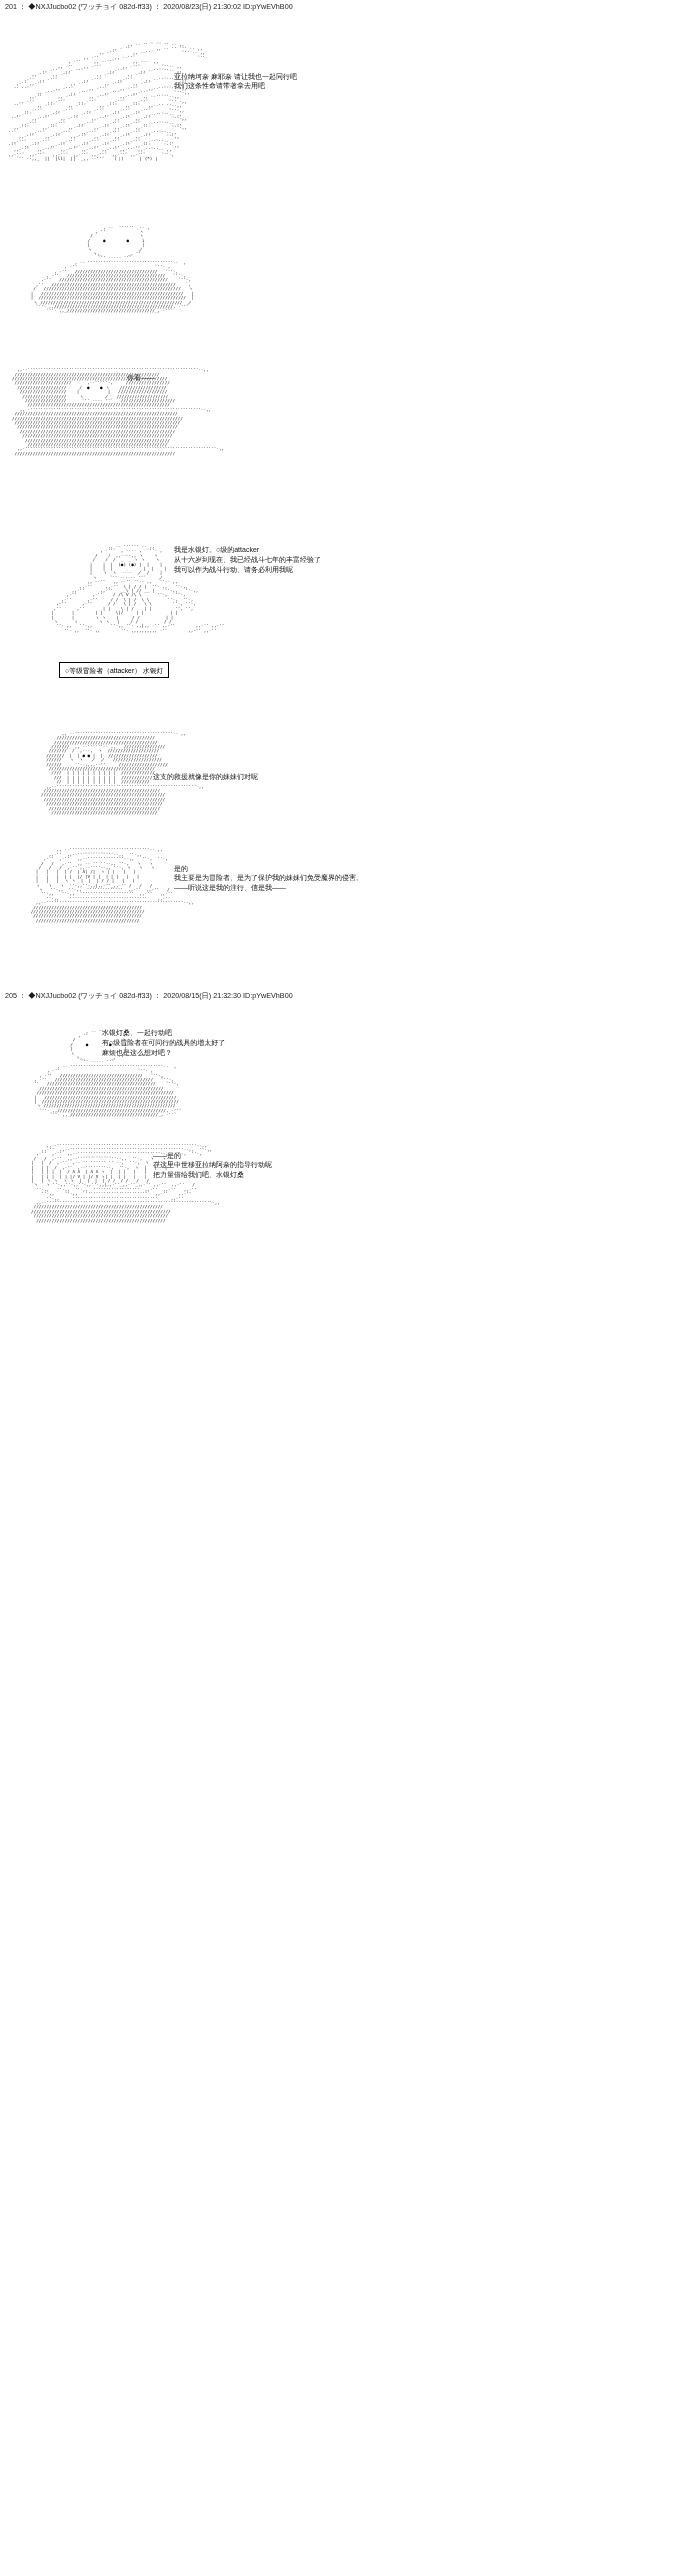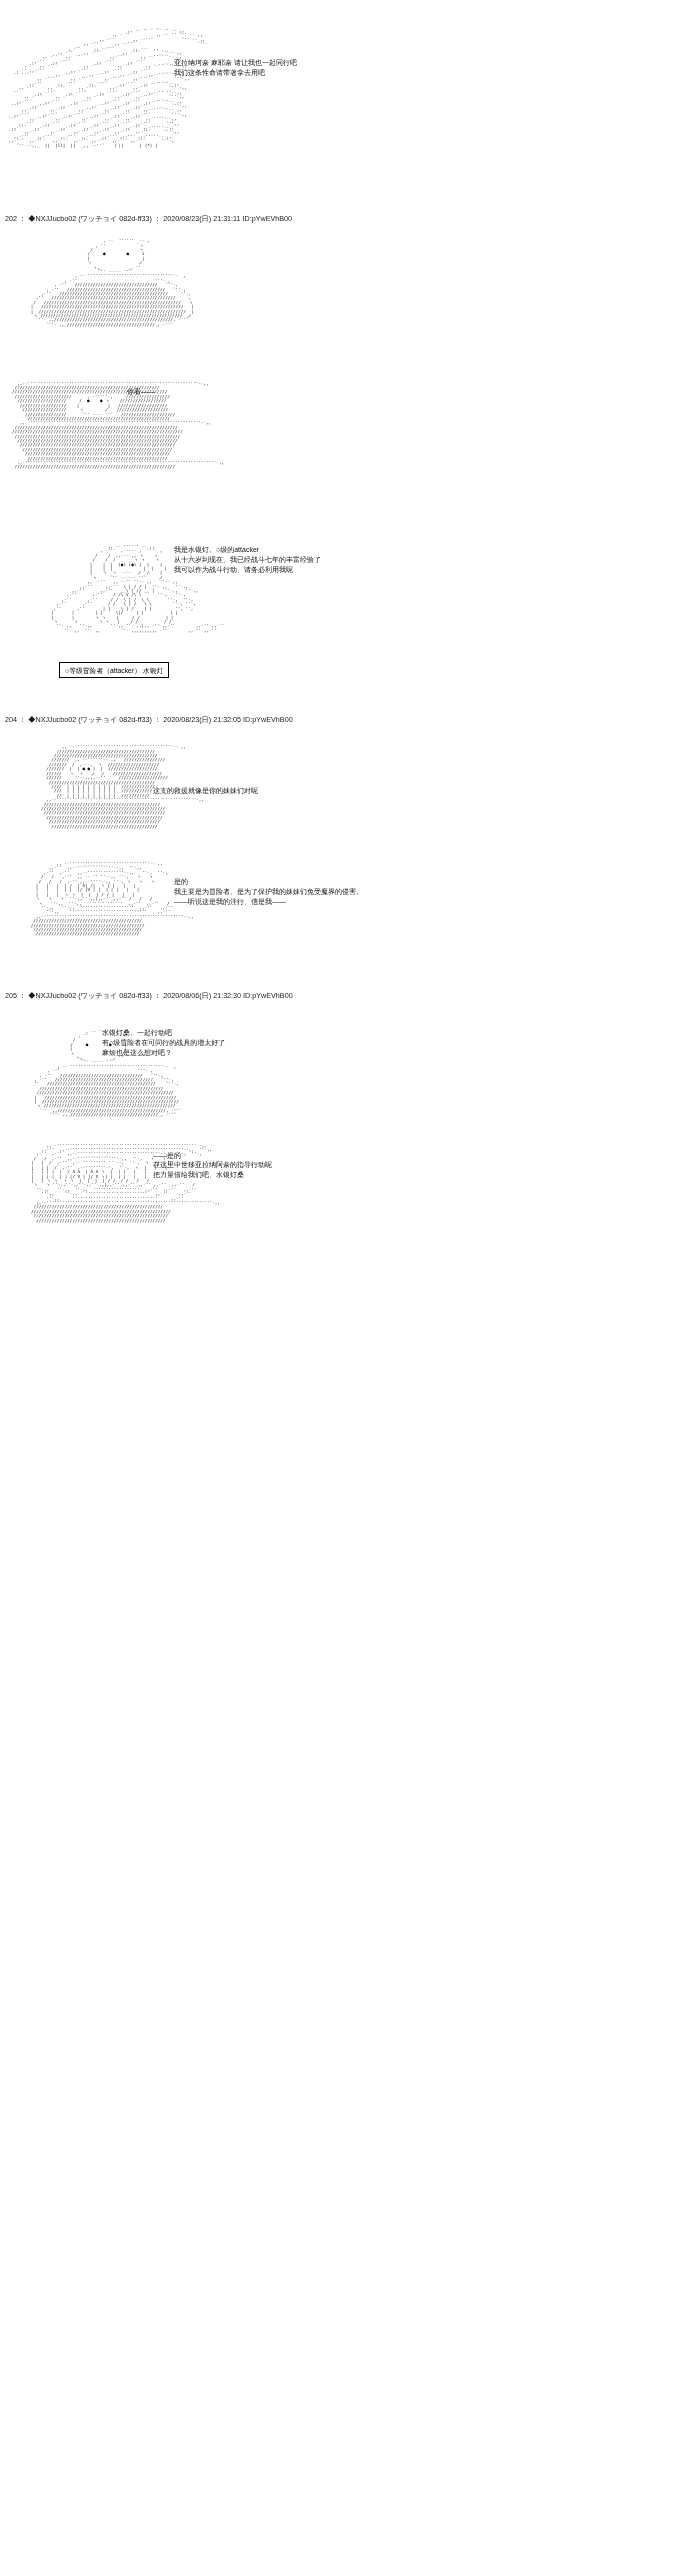--- a/index.html
+++ b/index.html
@@ -67,20 +67,21 @@
     padding: 2.5px 5.1px;
     white-space: nowrap;
   }
 </style>
 </head>
 <body>
 
 <div class="page">
 
   <div class="post" style="height:212px;">
+    <div class="post-header">201 ： ◆NXJJucbo02 (ワッチョイ 082d-ff33) ： 2020/08/23(日) 21:30:02 ID:pYwEVhB00</div>
     <div class="art-block" style="height:194px;">
       <pre class="aa" style="position:absolute;left:8.5px;top:29px;">                                              ,, -‐ '' ¨ ¨¨ '' ‐- ,,
                                         ,, ‐ ''          ,, -‐ '' ¨'' ‐- ,,
                                    ,, -''       ,, -‐''¨           ¨'' ‐- ,,
                              ,, -''      ,, -‐''¨                        ¨''‐
                        , -''     ,, -‐''¨       ,, -‐-  ,,
                    ,, -''    ,, -''¨        ,, -''¨        ¨''‐- ,,
              ,, -''   ,,- ''¨          ,,-''¨      ,, -‐''¨¨''‐- ,,
          ,,-''   ,, -''¨          ,, -''¨     ,, -''¨            ¨''‐-,,
       ,-''  ,, -''¨          ,, -''¨      ,,-''¨     ,, -‐''¨¨'' ‐-,,
@@ -101,21 +102,20 @@
 ''¨   ,,-''¨    ,,-''¨   ,,-''¨  ,,-''¨  ,,-''¨  ,,-''¨     ¨''-,,
   ,,-''¨   ,,-''¨   ,,-''¨  ,,-''¨  ,,-''¨ ,,-''¨ ,,-''¨''‐- ,,
 ,,-''¨  ,,-''¨   ,,-''¨  ,,-''¨ ,,-''¨  ,,-''¨ ,,-''¨      ¨''-,
    ¨'' ‐-,,_  ||  |ll|  ||  _,, -‐''¨    (｜)      | (*) |</pre>
       <div class="dialog" style="left:174px;top:58px;">亚拉纳坷奈 麻耶奈 请让我也一起同行吧
 我们这条性命请带著拿去用吧</div>
     </div>
   </div>
 
   <div class="post" style="height:289px;">
-    <div class="post-header">202 ： ◆NXJJucbo02 (ワッチョイ 082d-ff33) ： 2020/08/23(日) 21:31:11 ID:pYwEVhB00</div>
     <div class="art-block" style="height:151px;">
       <pre class="aa" style="position:absolute;left:25.5px;top:13.6px;">                              , -‐  ''''''  ‐- ,
                            , ''            `ヽ
                          /                  ヽ
                         /     ●        ●     i
                         |                    |
                         ヽ                  ノ
                           ヽ,_          _, ''
                             ¨'' ‐---‐ ''¨
                    , -‐ '''''''''''''''''''''''''''''''''‐-  ,
@@ -179,21 +179,20 @@
   ''- ,,   ''-,,       ''-,, ''- ,,|,, -'' ,,-''        ,,-'' ,,-''
      ''- ,,  ''- ,,        ''- ,,,,,,,,,, -''        ,,-'' ,,-''</pre>
       <div class="dialog" style="left:174px;top:44px;">我是水银灯。○级的attacker
 从十六岁到现在、我已经战斗七年的丰富经验了
 我可以作为战斗行动、请务必利用我呢</div>
       <div class="namebox" style="left:59px;top:161px;">○等级冒险者（attacker）  水银灯</div>
     </div>
   </div>
 
   <div class="post" style="height:276px;">
-    <div class="post-header">204 ： ◆NXJJucbo02 (ワッチョイ 082d-ff33) ： 2020/08/23(日) 21:32:05 ID:pYwEVhB00</div>
     <div class="art-block" style="height:132px;">
       <pre class="aa" style="position:absolute;left:41px;top:18.7px;">        ,, -‐''''''''''''''''''''''''''''''''''''''‐- ,,
       //////////////////////////////////////
      ////////////////////////////////////////
     ///////  ,, -‐''''''‐- ,,   ////////////////
    ///////  /  ,-‐-,  ヽ  ////////////////////
   ///////  |  | ● ● |  |  ///////////////////
   //////   ヽ  ヽ   ノ  ノ   ///////////////////
   //////     ''‐-,,,,-‐''     ///////////////////
    /////////////////////////////////////////
@@ -227,21 +226,21 @@
   ////////////////////////////////////////////
    //////////////////////////////////////////
     ////////////////////////////////////////</pre>
       <div class="dialog" style="left:174px;top:18.7px;">是的
 我主要是为冒险者、是为了保护我的妹妹们免受魔界的侵害。
 ——听说这是我的注行、信是我——</div>
     </div>
   </div>
 
   <div class="post" style="height:280px;">
-    <div class="post-header">205 ： ◆NXJJucbo02 (ワッチョイ 082d-ff33) ： 2020/08/06(日) 21:32:30 ID:pYwEVhB00</div>
+    <div class="post-header">205 ： ◆NXJJucbo02 (ワッチョイ 082d-ff33) ： 2020/08/15(日) 21:32:30 ID:pYwEVhB00</div>
     <div class="art-block" style="height:136px;">
       <pre class="aa" style="position:absolute;left:34px;top:27px;">                    , -‐ '''''' ‐- ,
                  , ''            `ヽ
                /                  ヽ
               /     ●        ●     i
               |                    |
               ヽ                  ノ
                 ヽ,_          _, ''
                   ¨'' ‐---‐ ''¨
          , -‐ ''''''''''''''''''''''''''''''''''''‐-  ,

